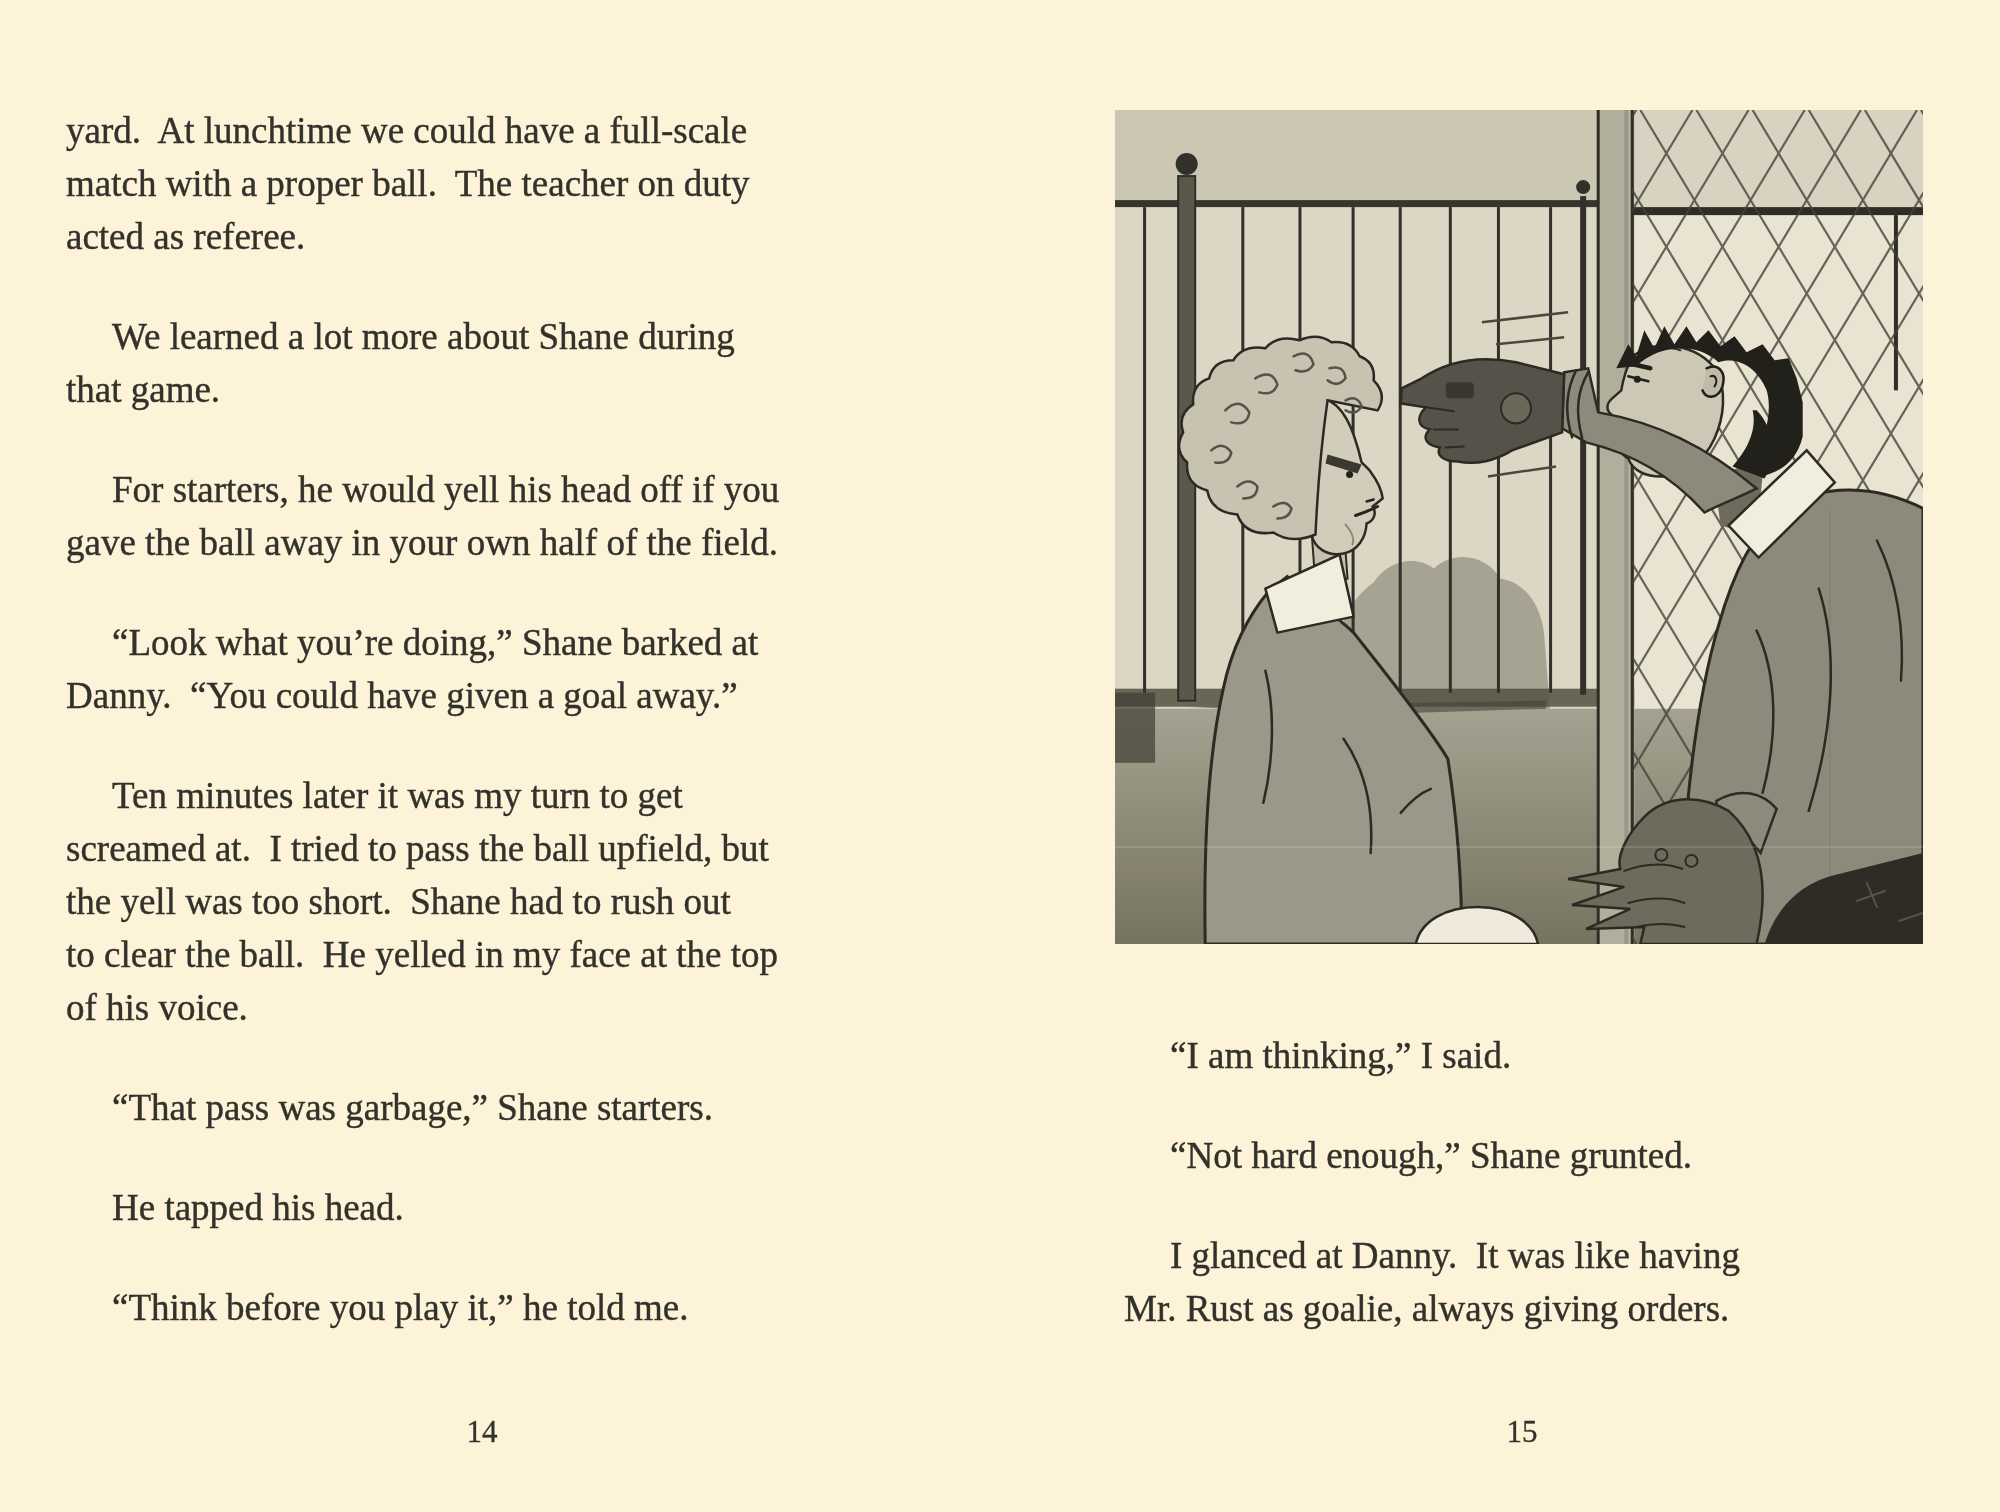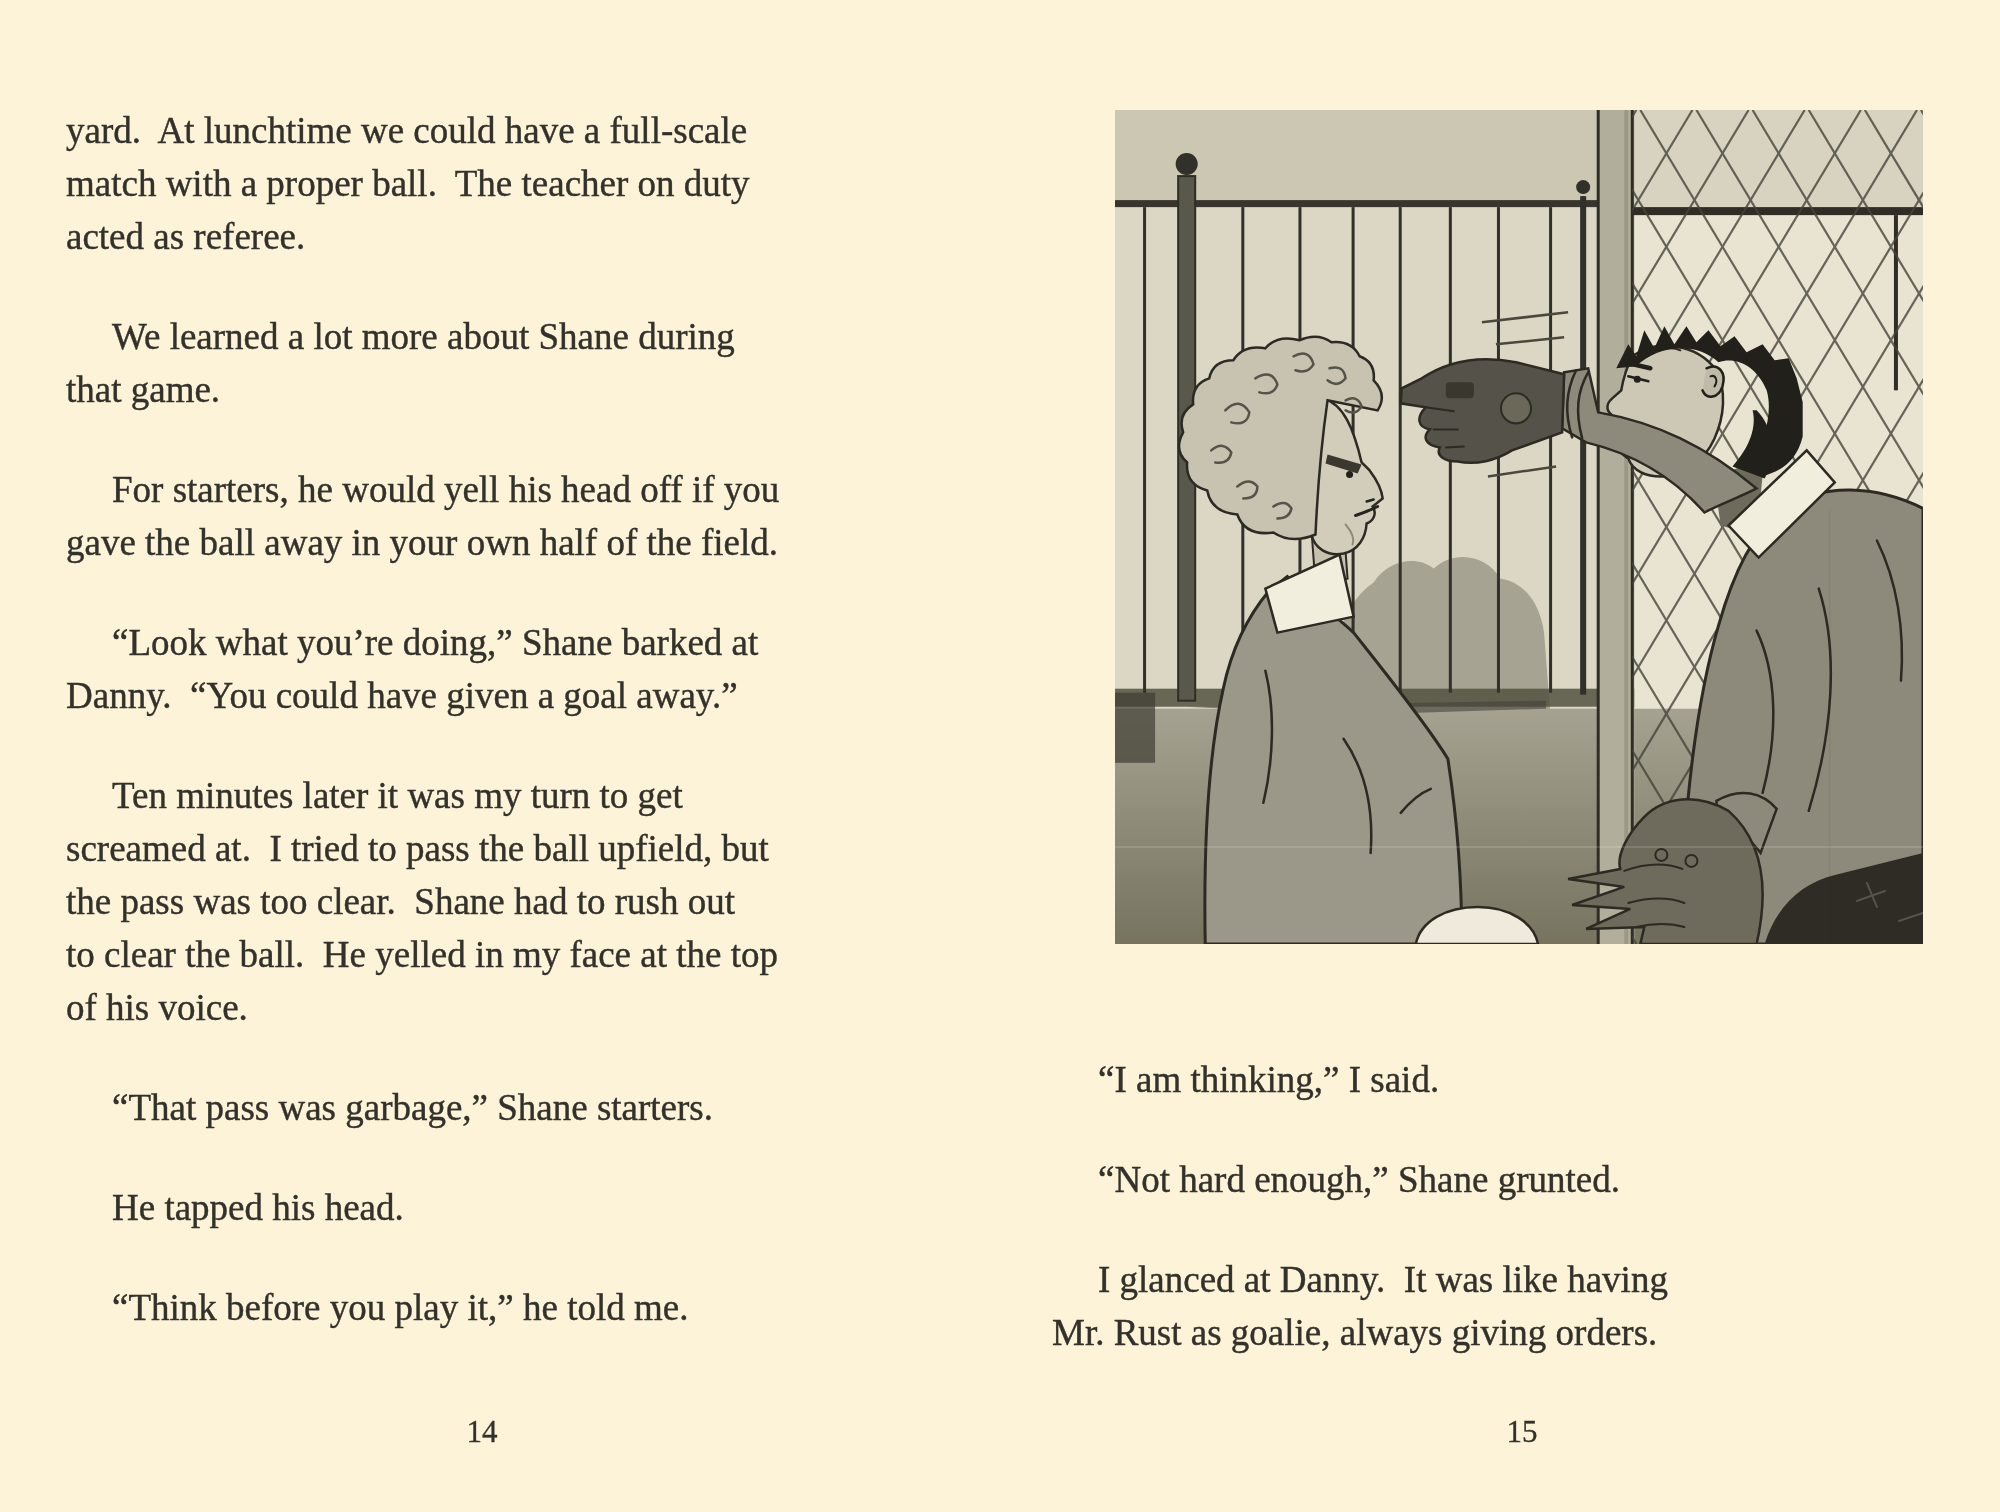--- a/index.html
+++ b/index.html
@@ -16,21 +16,21 @@
     font-size:37px;
     -webkit-text-stroke:0.4px #33312b;
   }
   .textblock .line{
     height:53px;line-height:53px;
     white-space:pre;
   }
   .textblock .line.indent{padding-left:46px;}
   .textblock .line.gap{margin-top:47px;}
   #left-text{left:66px;top:104px;width:850px;}
-  #right-text{left:1052px;top:1029px;width:850px;margin-top:24px;}
+  #right-text{left:1124px;top:1029px;width:850px;}
   .pagenum{
     position:absolute;top:1412px;width:840px;
     text-align:center;font-size:31px;line-height:40px;
     -webkit-text-stroke:0.3px #33312b;
   }
   #pagenum-left{left:62px;}
   #pagenum-right{left:1102px;text-align:center;}
   .illustration{
     position:absolute;left:1115px;top:110px;width:808px;height:834px;
   }
@@ -46,21 +46,21 @@
       <div class="line">match with a proper ball.  The teacher on duty</div>
       <div class="line">acted as referee.</div>
       <div class="line indent gap">We learned a lot more about Shane during</div>
       <div class="line">that game.</div>
       <div class="line indent gap">For starters, he would yell his head off if you</div>
       <div class="line">gave the ball away in your own half of the field.</div>
       <div class="line indent gap">“Look what you’re doing,” Shane barked at</div>
       <div class="line">Danny.  “You could have given a goal away.”</div>
       <div class="line indent gap">Ten minutes later it was my turn to get</div>
       <div class="line">screamed at.  I tried to pass the ball upfield, but</div>
-      <div class="line">the pass was too clear.  Shane had to rush out</div>
+      <div class="line">the yell was too short.  Shane had to rush out</div>
       <div class="line">to clear the ball.  He yelled in my face at the top</div>
       <div class="line">of his voice.</div>
       <div class="line indent gap">“That pass was garbage,” Shane starters.</div>
       <div class="line indent gap">He tapped his head.</div>
       <div class="line indent gap">“Think before you play it,” he told me.</div>
     </div>
 
   <div id="right-text" class="textblock">
       <div class="line indent">“I am thinking,” I said.</div>
       <div class="line indent gap">“Not hard enough,” Shane grunted.</div>

